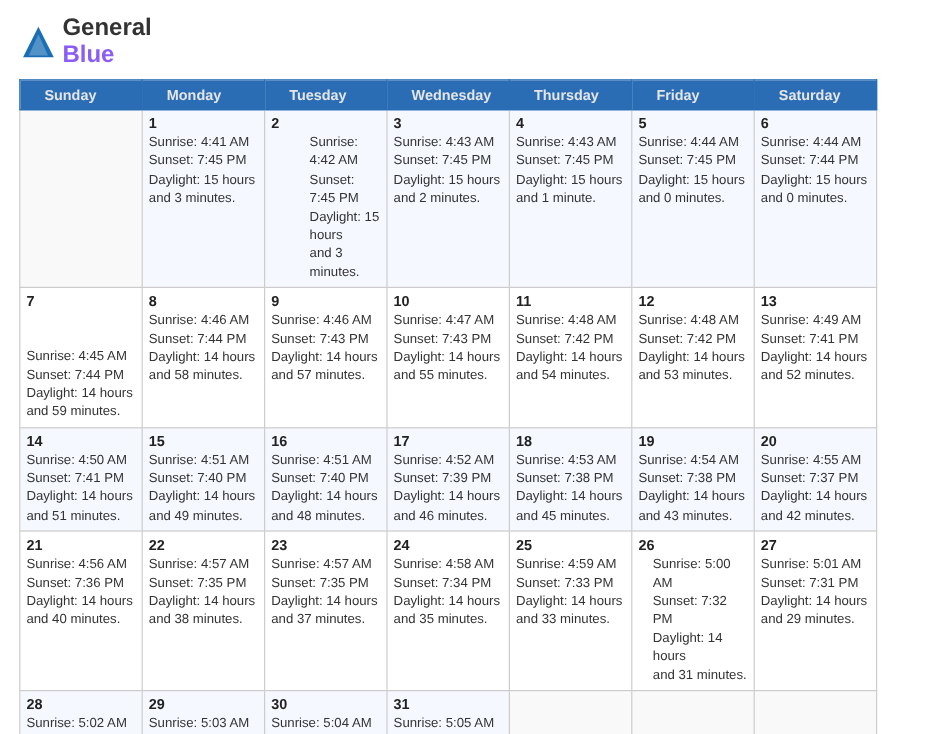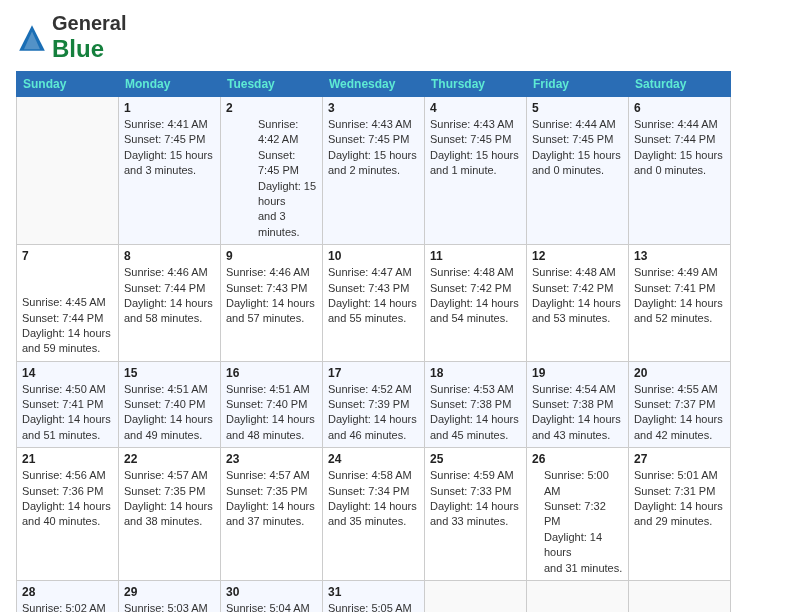--- a/index.html
+++ b/index.html
@@ -41,25 +41,25 @@
       color: #555;
       margin-top: 2px;
     }
     table {
       width: 100%;
       border-collapse: collapse;
       table-layout: fixed;
     }
     thead tr th {
       background-color: #2a6db5;
-      color: #5eead4;
+      color: #e5e5e5;
       font-weight: bold;
       font-size: 12px;
       text-align: left;
-      padding: 5px 6px;
+      padding: 5px 20px;
       border: 1px solid #2a6db5;
     }
     tbody tr td {
       border: 1px solid #ccc;
       vertical-align: top;
       padding: 4px 5px;
       height: 78px;
       background: #fff;
     }
     tbody tr:nth-child(odd) td {
@@ -89,21 +89,21 @@
 
 <div class="page">
   <div class="header">
     <div class="logo">
   <svg width="32" height="32" viewBox="0 0 40 40">
     <path d="M20 4 L36 36 L4 36 Z" fill="#1a6eb5"></path>
     <path d="M20 12 L30 34 L10 34 Z" fill="#fff" opacity="0.25"></path>
   </svg>
   <div>
     <span style="font-size:20px;font-weight:bold;color:#333;">General</span><br>
-    <span style="font-size:24px;font-weight:bold;color:#15803d;">Blue</span>
+    <span style="font-size:20px;font-weight:bold;color:#8b5cf6;">Blue</span>
   </div>
 </div>
     <div class="title-block">
       <div class="month-title"></div>
       <div class="location"></div>
     </div>
   </div>
 
   <table>
     <thead>

